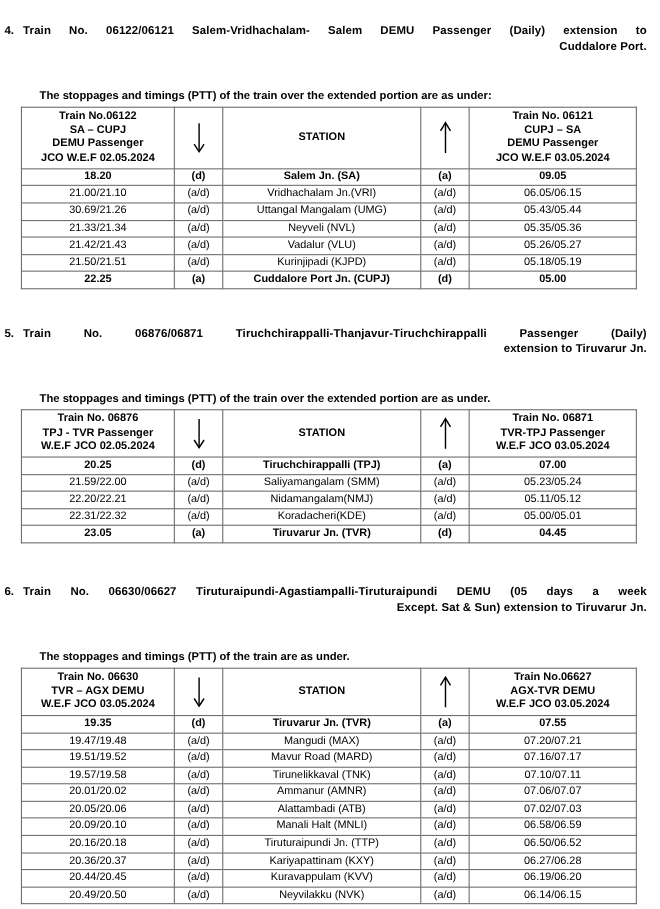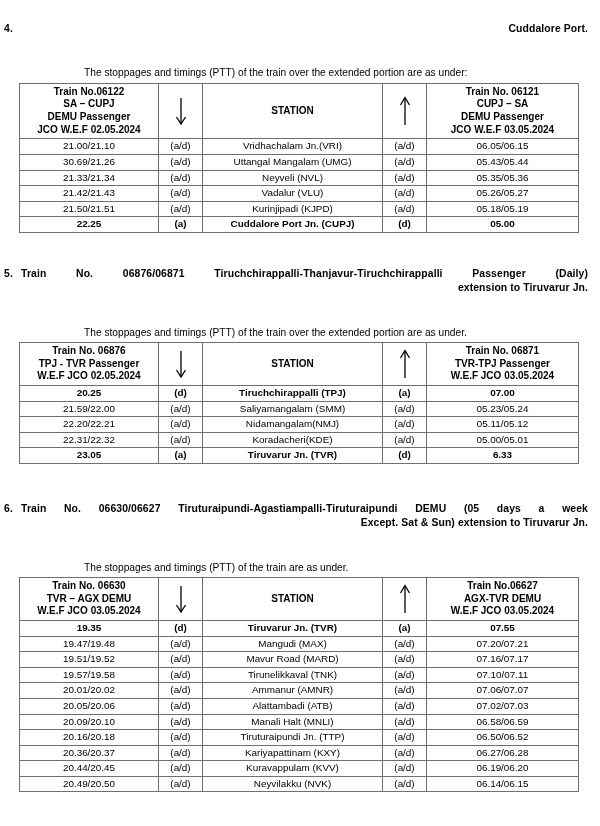--- a/index.html
+++ b/index.html
@@ -52,22 +52,22 @@
     text-align: justify;
     text-align-last: justify;
   }
   .sec-text .plain {
     display: block;
     text-align: right;
   }
 
   .caption {
     font-size: 10.2px;
-    font-weight: normal;
-    margin-left: 84px;
+    font-weight: bold;
+    margin-left: 36px;
     line-height: 1.3;
   }
 
   
   table.ptt {
     border-collapse: collapse;
     width: 560px;
     margin-left: 19px;
     table-layout: fixed;
     font-size: 9.9px;
@@ -113,20 +113,21 @@
 </head>
 <body>
 
 <div class="page">
   <div class="top-pad"></div>
   <div id="sections-root">
       <div class="section">
         <div class="sec-heading">
           <div class="sec-num">4.</div>
           <div class="sec-text">
+            <span class="justified">Train No. 06122/06121 Salem-Vridhachalam- Salem DEMU Passenger (Daily) extension to</span>
             <span class="plain">Cuddalore Port.</span>
           </div>
         </div>
         <div class="gap-c"></div>
         <div class="caption">The stoppages and timings (PTT) of the train over the extended portion are as under:</div>
         <div class="gap-d" style="height: 3px;"></div>
         <table class="ptt">
           <thead>
             <tr>
               <td class="col-time">
@@ -154,20 +155,27 @@
               </td>
               <td>
                 <span class="hdr-line">Train No. 06121</span>
                 <span class="hdr-line">CUPJ – SA</span>
                 <span class="hdr-line">DEMU Passenger</span>
                 <span class="hdr-line">JCO W.E.F 03.05.2024</span>
               </td>
             </tr>
           </thead>
           <tbody>
+            <tr class="bold-row">
+              <td class="col-time">18.20</td>
+              <td class="col-ad">(d)</td>
+              <td class="col-stn">Salem Jn. (SA)</td>
+              <td class="col-ad">(a)</td>
+              <td>09.05</td>
+            </tr>
             <tr>
               <td class="col-time">21.00/21.10</td>
               <td class="col-ad">(a/d)</td>
               <td class="col-stn">Vridhachalam Jn.(VRI)</td>
               <td class="col-ad">(a/d)</td>
               <td>06.05/06.15</td>
             </tr>
             <tr>
               <td class="col-time">30.69/21.26</td>
               <td class="col-ad">(a/d)</td>
@@ -277,21 +285,21 @@
               <td class="col-ad">(a/d)</td>
               <td class="col-stn">Koradacheri(KDE)</td>
               <td class="col-ad">(a/d)</td>
               <td>05.00/05.01</td>
             </tr>
             <tr class="bold-row">
               <td class="col-time">23.05</td>
               <td class="col-ad">(a)</td>
               <td class="col-stn">Tiruvarur Jn. (TVR)</td>
               <td class="col-ad">(d)</td>
-              <td>6.33</td>
+              <td>04.45</td>
             </tr>
           </tbody>
         </table>
       </div>
       <div style="height: 38px;"></div>
       <div class="section">
         <div class="sec-heading">
           <div class="sec-num">6.</div>
           <div class="sec-text">
             <span class="justified">Train No. 06630/06627   Tiruturaipundi-Agastiampalli-Tiruturaipundi DEMU (05 days a week</span>

